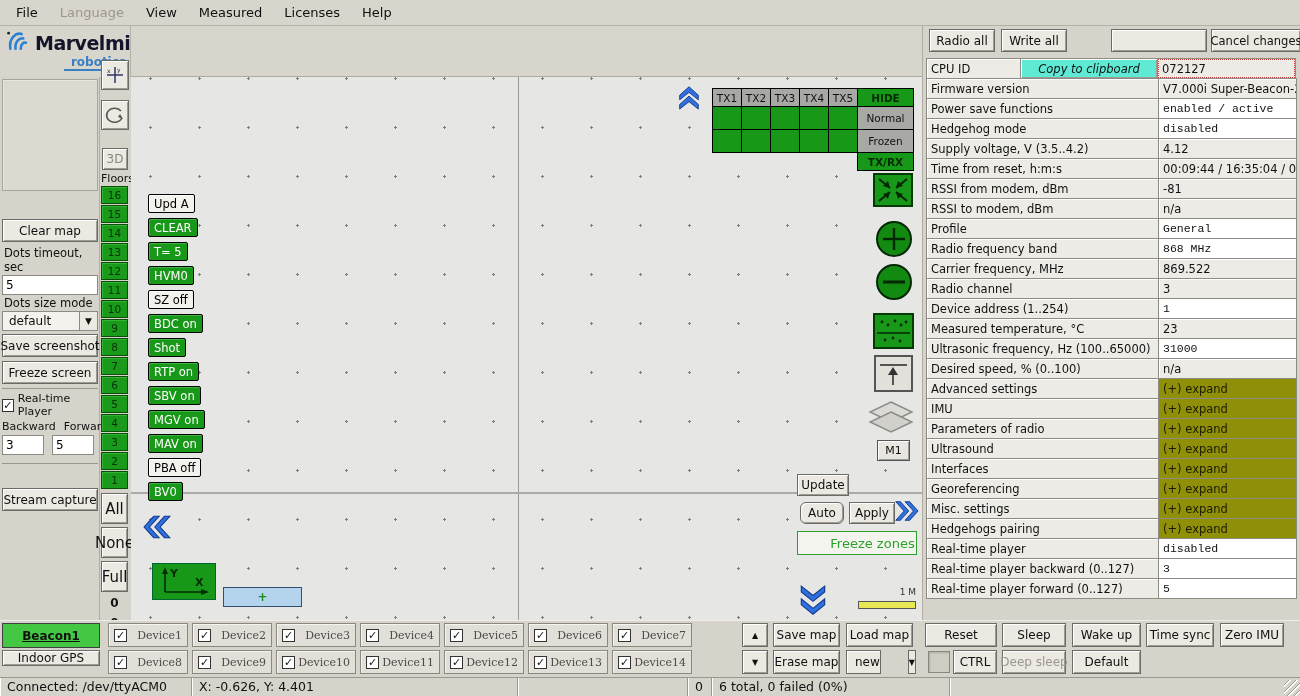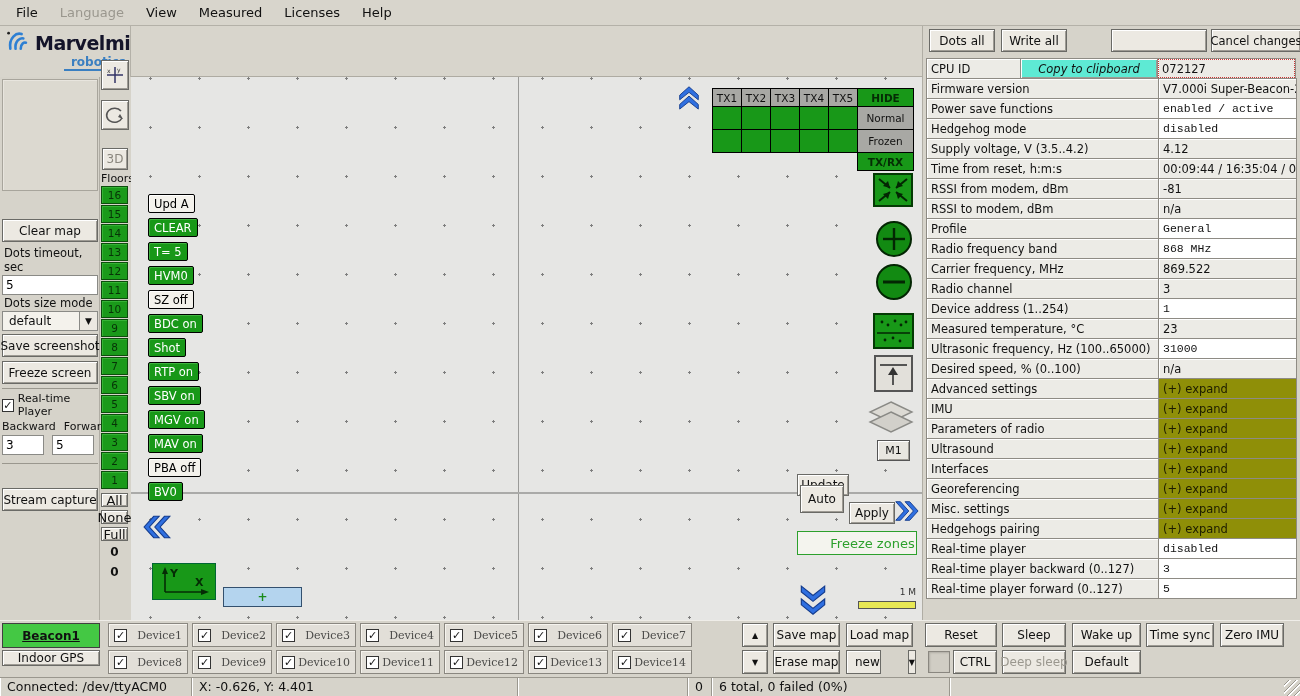--- a/index.html
+++ b/index.html
@@ -43,21 +43,21 @@
   #rtp-group .duo { display:flex; gap:8px; font-size:11px; margin-top:2px; }
   #rtp-group input[type=text] { width:42px; }
 
   
   #toolcol { position:absolute; left:101px; top:60px; width:30px; height:560px; }
   .toolbtn { width:28px; height:30px; margin-bottom:10px; }
   #btn-3d { width:26px; height:22px; margin:18px 0 0 1px; color:#8a877e; font-size:12px; }
   #floors-label { font-size:11px; margin:2px 0 1px 0; }
   #floors-list { display:flex; flex-direction:column; width:27px; }
   .floorbtn { height:18px; margin-bottom:1px; background:#1a9a1a; border:1px solid #0c4d0c; box-shadow: inset 1px 1px 0 #35b335; font-size:10.5px; display:flex; align-items:center; justify-content:center; color:#073307; }
-  .selbtn { width:27px; height:14px; margin-top:3px; font-size:13px; }
+  .selbtn { width:27px; height:31px; margin-top:3px; font-size:15px; }
   .zerobtn { width:27px; height:18px; margin-top:2px; font-weight:bold; background:#d6d3ca; border:none; box-shadow:none; }
 
   
   #map { position:absolute; left:131px; top:77px; width:791px; height:543px; background:#e6e6e4;
     background-image: radial-gradient(circle, #7e7e7e 1px, rgba(0,0,0,0) 1.3px);
     background-size:49px 49px; background-position:44px 26px; }
   #crossv { position:absolute; left:387px; top:0; width:1px; height:543px; background:#9a9a98; }
   #crossh { position:absolute; left:0; top:415px; width:791px; height:2px; background:#aaaaa8; }
 
   
@@ -74,21 +74,21 @@
   .txc.side { background:#a8a8a4; height:24px; }
   .txc.greenlbl { background:#189818; color:#052c05; font-weight:bold; }
   .txc.none { border:none; background:transparent; }
 
   
   .mapicon { position:absolute; }
   #m1-btn { position:absolute; left:746px; top:363px; width:33px; height:21px; font-size:11px; background:#e8e6e0; border:1px solid #555; }
 
   
   #update-btn { position:absolute; left:666px; top:397px; width:52px; height:22px; }
-  #auto-btn { position:absolute; left:669px; top:408px; width:44px; height:28px; }
+  #auto-btn { position:absolute; left:669px; top:425px; width:44px; height:22px;border-radius:6px; }
   #apply-btn { position:absolute; left:718px; top:425px; width:46px; height:22px; }
   #freeze-zones { position:absolute; left:666px; top:454px; width:120px; height:24px; background:#f4f4ee; border:1px solid #2ca02c; color:#2ca02c; font-size:13px; display:flex; align-items:center; justify-content:center;padding-left:31px; }
 
   #xy-box { position:absolute; left:21px; top:486px; width:64px; height:37px; background:#189818; border:1px solid #063; }
   #plus-btn { position:absolute; left:92px; top:510px; width:79px; height:20px; background:#b4d4ee; border:1px solid #33506e; color:#1a8a1a; font-weight:bold; display:flex; align-items:center; justify-content:center; }
   #scale-bar { position:absolute; left:727px; top:524px; width:58px; height:8px; background:#e8e855; border:1px solid #555; }
   #scale-lbl { position:absolute; left:727px; top:510px; width:58px; text-align:right; font-size:9px; color:#333; }
 
   .chev { position:absolute; }
 
@@ -394,21 +394,21 @@
       <path d="M2 14 L12 22 L22 14 L22 19 L12 27 L2 19 Z"></path>
         </g>
     </svg>
   </span>
   <div id="scale-lbl">1 M</div>
   <div id="scale-bar"></div>
 </div>
 
 <div id="rightpanel">
   <div id="panel-toolbar">
-    <div class="btn" id="read-all">Dots all</div>
+    <div class="btn" id="read-all">Radio all</div>
     <div class="btn" id="write-all">Write all</div>
     <div class="btn" id="blank-btn"></div>
     <div class="btn" id="cancel-changes">Cancel changes</div>
   </div>
   <div id="panel-table">
     <div class="prow">
       <div class="pcell cpu">CPU ID</div>
       <div class="pcell copy">Copy to clipboard</div>
       <div class="pcell val cpuid">072127</div>
     </div>

